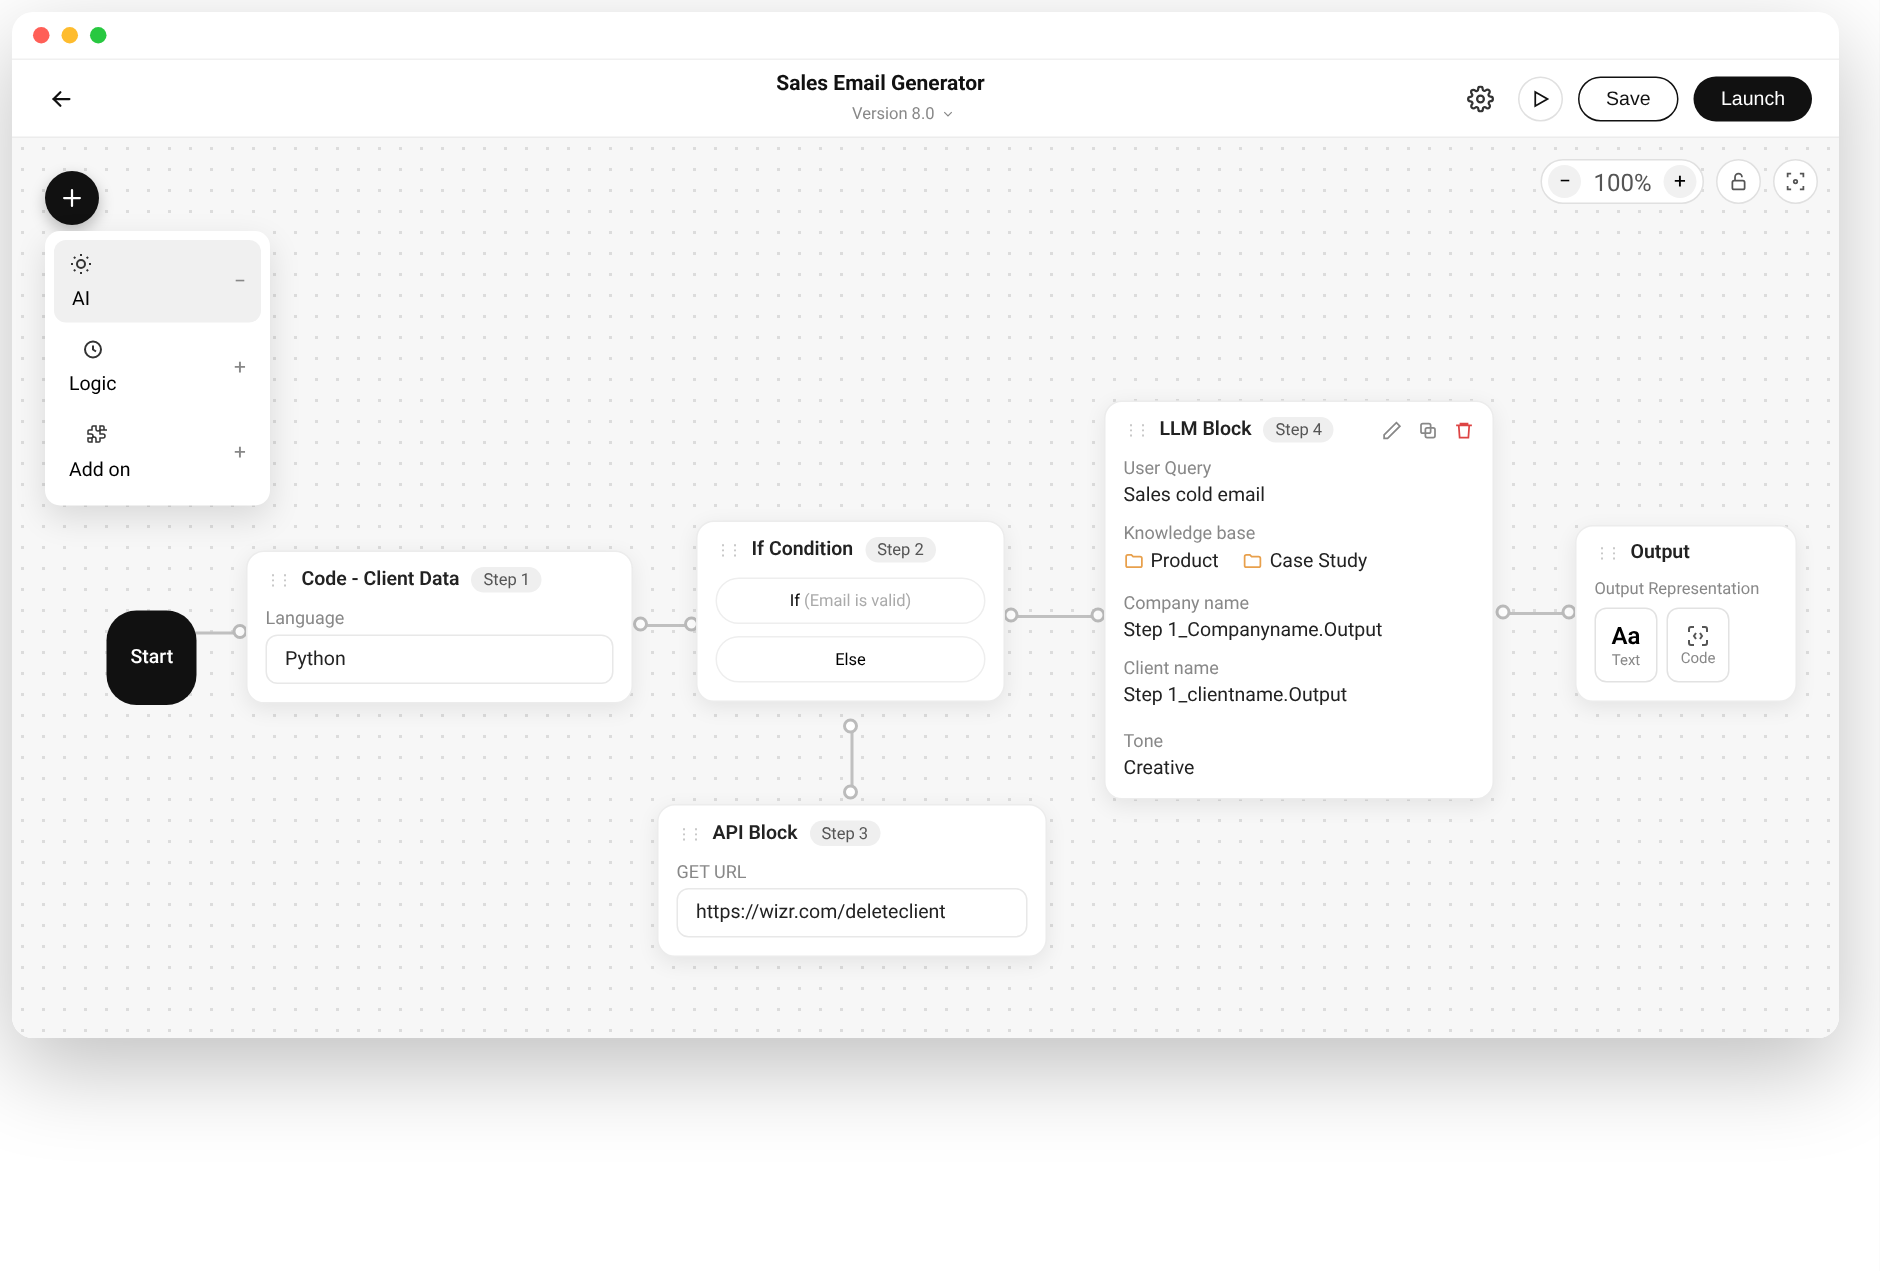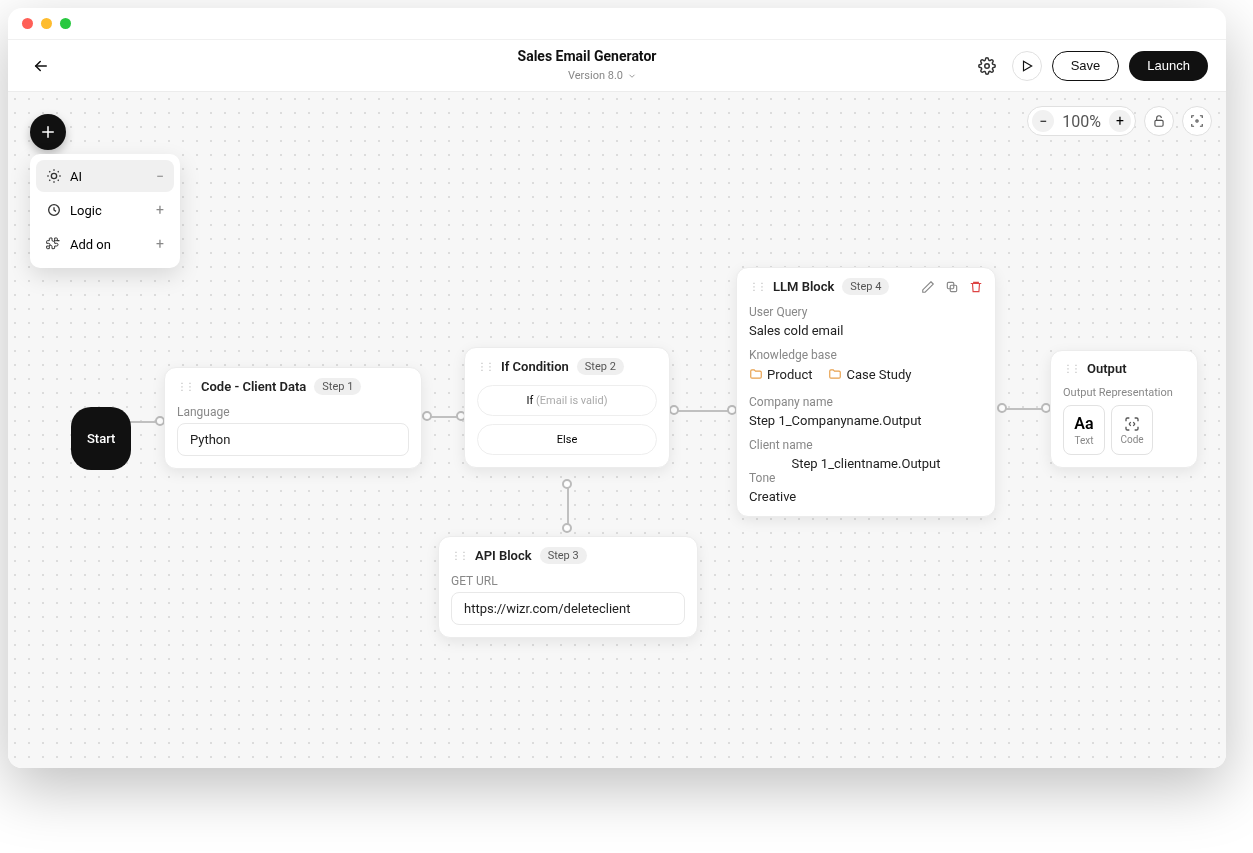--- a/index.html
+++ b/index.html
@@ -6,21 +6,21 @@
 body {
   font-family: -apple-system, BlinkMacSystemFont, "Segoe UI", Roboto, sans-serif;
   background: #fff;
   width: 1253px;
   height: 853px;
   overflow: hidden;
 }
 .window {
   position: absolute;
   top: 8px; left: 8px;
-  width: 1218px; height: 760px;
+  width: 1218px; height: 684px;
   background: #fff;
   border-radius: 14px;
   box-shadow: 0 20px 60px rgba(0,0,0,0.25);
   overflow: hidden;
 }
 .title-bar {
   height: 32px;
   display: flex; align-items: center;
   padding: 0 14px;
   border-bottom: 1px solid #f0f0f0;
@@ -79,21 +79,21 @@
   width: 150px; background: #fff; border-radius: 10px;
   box-shadow: 0 8px 22px rgba(0,0,0,0.12);
   padding: 6px;
 }
 .menu-item {
   display: flex; align-items: center; justify-content: space-between;
   padding: 8px 10px; border-radius: 8px; font-size: 13px;
   cursor: pointer; margin-bottom: 2px;
 }
 .menu-item.active { background: #f0f0f0; }
-.menu-item .lbl { display: flex; align-items: center; gap: 8px; }
+.menu-item .lbl { display: flex; align-items: center; gap: 8px; flex-direction: column; }
 .menu-item .tog { color: #888; font-size: 14px; }
 .canvas-tools {
   position: absolute; top: 14px; right: 14px;
   display: flex; align-items: center; gap: 8px;
 }
 .zoom-group {
   display: flex; align-items: center; background: #fff;
   border: 1px solid #e0e0e0; border-radius: 18px; height: 30px;
   padding: 0 4px; gap: 4px;
 }
@@ -336,21 +336,21 @@
           <span class="folder-tag">
             <svg class="folder-ic" width="14" height="14" viewBox="0 0 24 24" fill="none" stroke="currentColor" stroke-width="2">
                 <path d="M3 7a2 2 0 0 1 2-2h4l2 2h8a2 2 0 0 1 2 2v8a2 2 0 0 1-2 2H5a2 2 0 0 1-2-2V7z"></path>
               </svg>
             <span>Case Study</span>
           </span>
         </div>
         <div class="field-lbl">Company name</div>
         <div class="field-val" style="margin-bottom:10px;">Step 1_Companyname.Output</div>
         <div class="field-lbl">Client name</div>
-        <div class="field-val" style="margin-bottom:0;text-align:center;">Step 1_clientname.Output</div>
+        <div class="field-val" style="margin-bottom:16px;">Step 1_clientname.Output</div>
         <div class="field-lbl">Tone</div>
         <div class="field-val">Creative</div>
       </div>
     </div>
 
     <div class="node" style="left:1042px; top:258px; width:148px;">
       <div class="node-header">
         <span class="drag-handle">⋮⋮</span>
         <span class="node-title">Output</span>
       </div>

